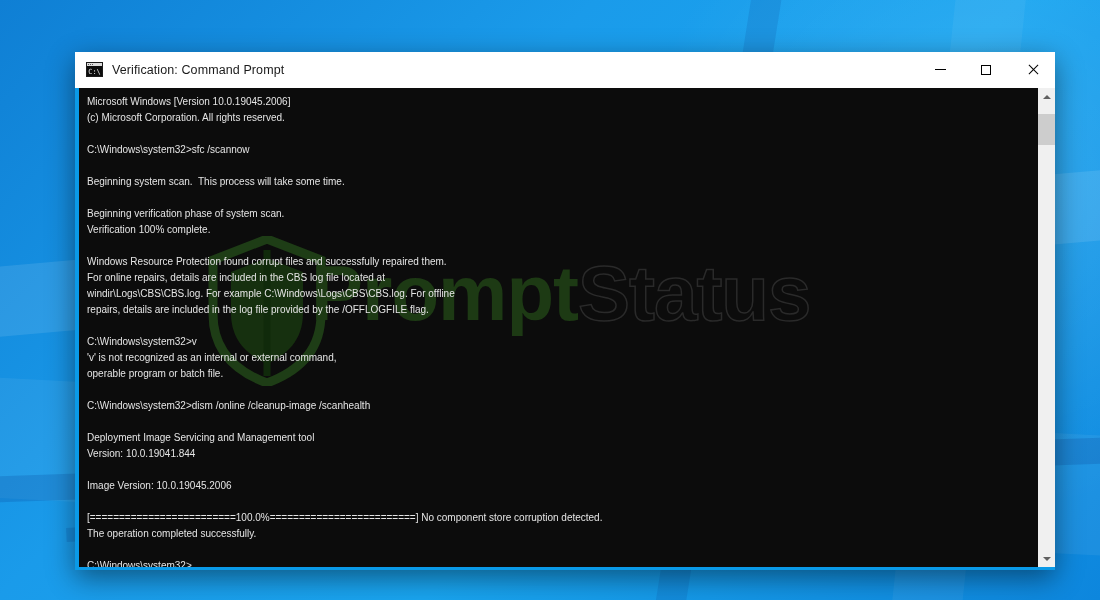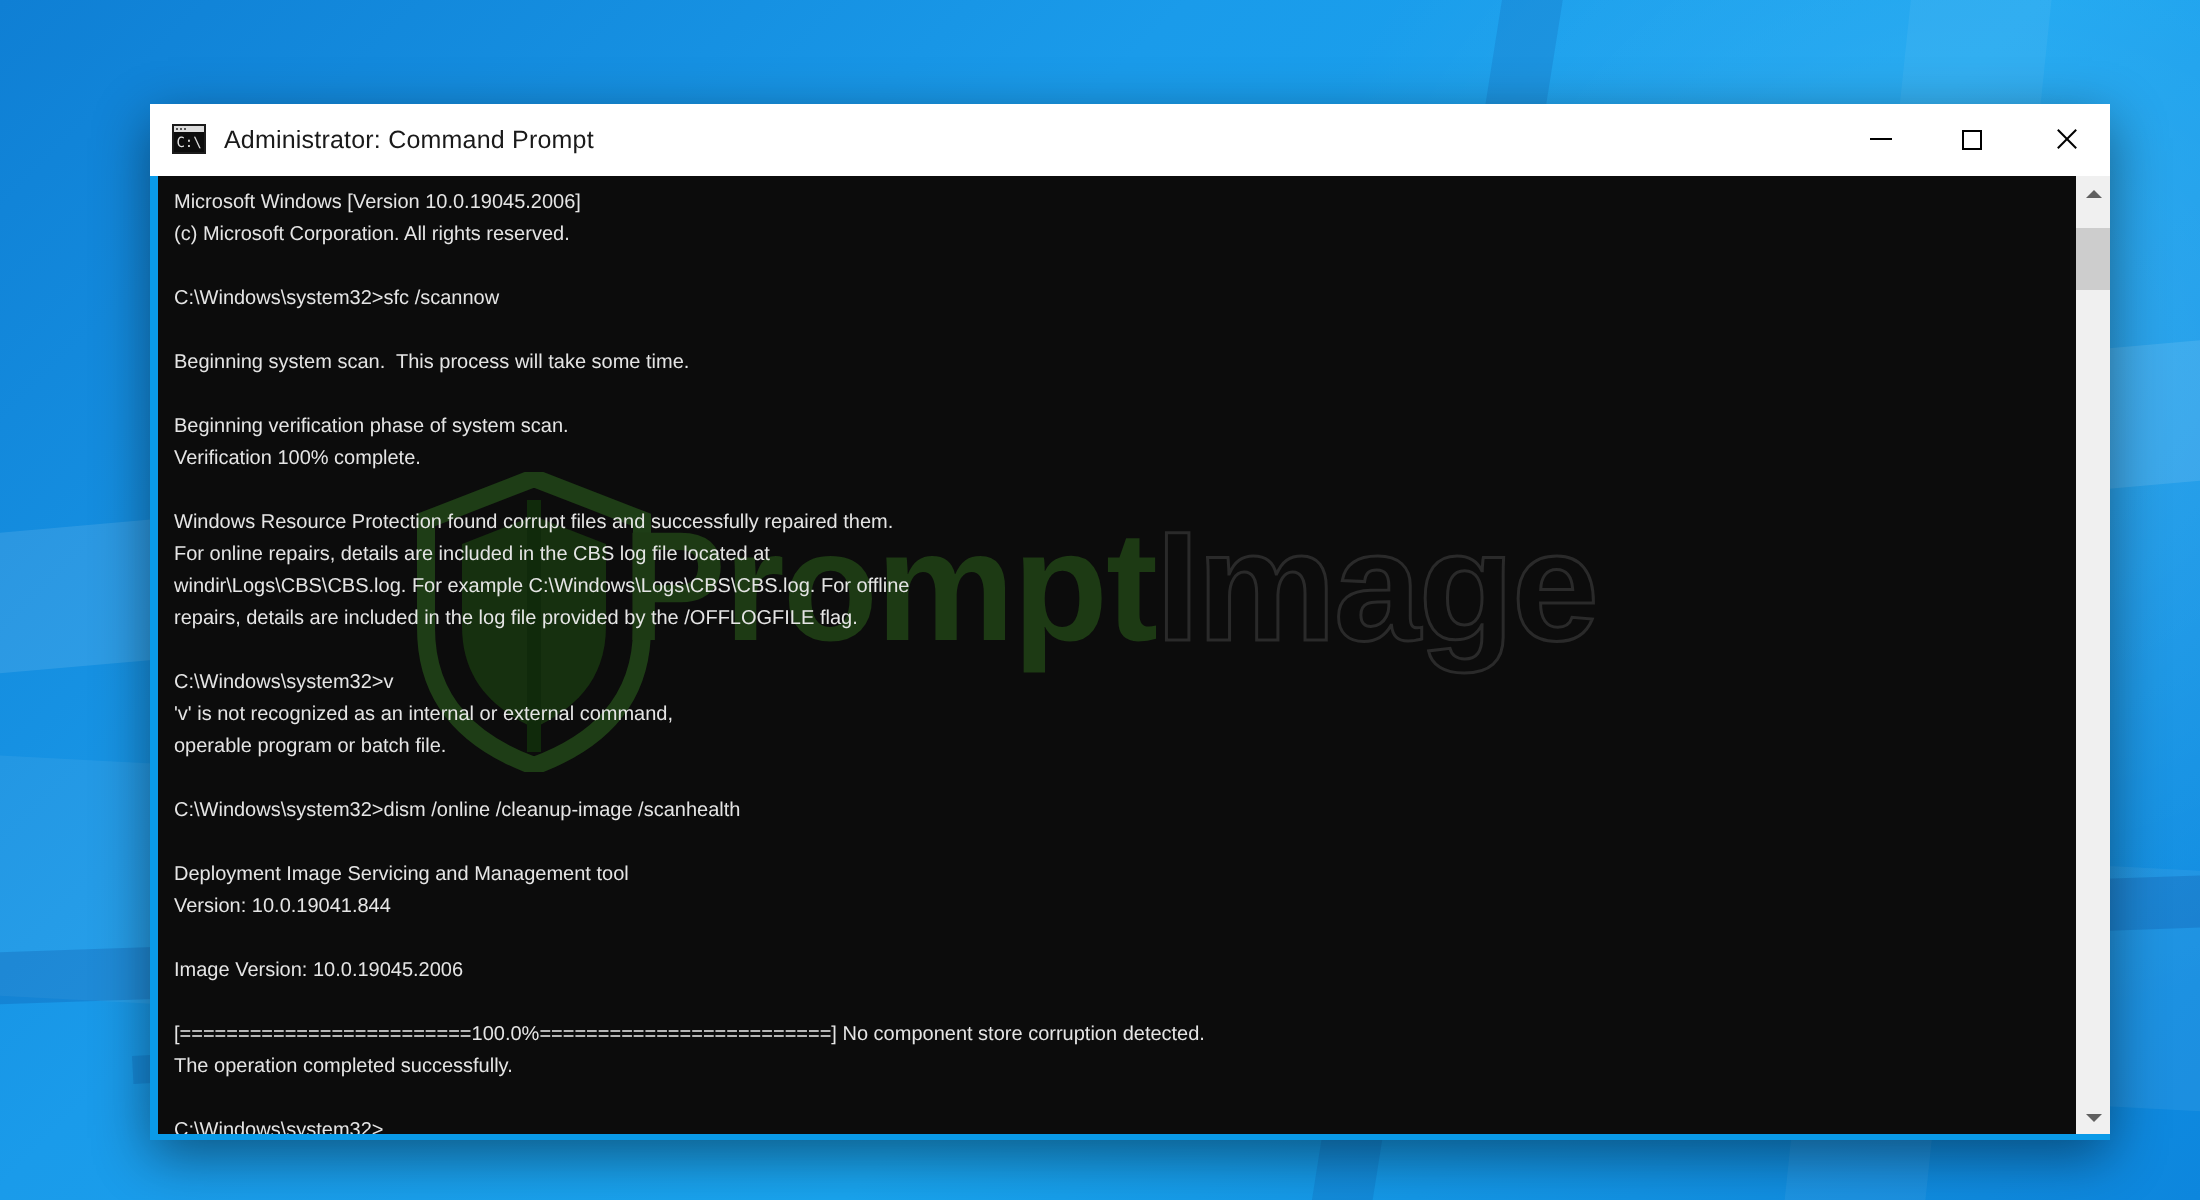--- a/index.html
+++ b/index.html
@@ -246,21 +246,21 @@
   <div id="title-bar">
     <svg class="app-icon" viewBox="0 0 17 15" shape-rendering="crispEdges">
       <rect x="0" y="0" width="17" height="15" fill="#1b1b1b"></rect>
       <rect x="1" y="1" width="15" height="3" fill="#dcdcdc"></rect>
       <rect x="2" y="2" width="1" height="1" fill="#555"></rect>
       <rect x="4" y="2" width="1" height="1" fill="#555"></rect>
       <rect x="6" y="2" width="1" height="1" fill="#555"></rect>
       <rect x="1" y="4" width="15" height="10" fill="#0c0c0c"></rect>
       <text x="2.2" y="11.6" font-family="DejaVu Sans Mono, monospace" font-size="7" fill="#e0e0e0">C:\</text>
     </svg>
-    <span id="title-text">Administrator: Command Prompt</span>
+    <span id="title-text">Verification: Command Prompt</span>
 
     <div id="window-controls">
       <div class="wc-btn">
         <span class="glyph-min"></span>
       </div>
       <div class="wc-btn">
         <span class="glyph-max"></span>
       </div>
       <div class="wc-btn close">
         <span class="glyph-close"></span>
@@ -272,21 +272,21 @@
 
     <div id="console">
 
       <div id="watermark">
         <svg id="wm-shield" viewBox="0 0 120 150">
           <path d="M60 3 L114 24 L114 78 C114 116 90 136 60 147 C30 136 6 116 6 78 L6 24 Z" fill="none" stroke="#1e3d16" stroke-width="9"></path>
           <path d="M60 22 L96 36 L96 77 C96 105 79 119 60 128 C41 119 24 105 24 77 L24 36 Z" fill="#16300f"></path>
           <path d="M60 14 L60 140" stroke="#102a0b" stroke-width="7" fill="none"></path>
         </svg>
         <div id="wm-text">
-          <span id="wm-secured">Prompt</span><span id="wm-status">Image</span>
+          <span id="wm-secured">Prompt</span><span id="wm-status">Status</span>
         </div>
       </div>
 
       <div id="console-text"><div class="ln">Microsoft Windows [Version 10.0.19045.2006]</div><div class="ln">(c) Microsoft Corporation. All rights reserved.</div><div class="ln">&nbsp;</div><div class="ln">C:\Windows\system32&gt;sfc /scannow</div><div class="ln">&nbsp;</div><div class="ln">Beginning system scan.  This process will take some time.</div><div class="ln">&nbsp;</div><div class="ln">Beginning verification phase of system scan.</div><div class="ln">Verification 100% complete.</div><div class="ln">&nbsp;</div><div class="ln">Windows Resource Protection found corrupt files and successfully repaired them.</div><div class="ln">For online repairs, details are included in the CBS log file located at</div><div class="ln">windir\Logs\CBS\CBS.log. For example C:\Windows\Logs\CBS\CBS.log. For offline</div><div class="ln">repairs, details are included in the log file provided by the /OFFLOGFILE flag.</div><div class="ln">&nbsp;</div><div class="ln">C:\Windows\system32&gt;v</div><div class="ln">'v' is not recognized as an internal or external command,</div><div class="ln">operable program or batch file.</div><div class="ln">&nbsp;</div><div class="ln">C:\Windows\system32&gt;dism /online /cleanup-image /scanhealth</div><div class="ln">&nbsp;</div><div class="ln">Deployment Image Servicing and Management tool</div><div class="ln">Version: 10.0.19041.844</div><div class="ln">&nbsp;</div><div class="ln">Image Version: 10.0.19045.2006</div><div class="ln">&nbsp;</div><div class="ln">[=========================100.0%=========================] No component store corruption detected.</div><div class="ln">The operation completed successfully.</div><div class="ln">&nbsp;</div><div class="ln"><span>C:\Windows\system32&gt;</span></div></div>
     </div>
 
     <div id="scrollbar">
       <div id="sb-up">
         <span class="arrow-up"></span>
       </div>

